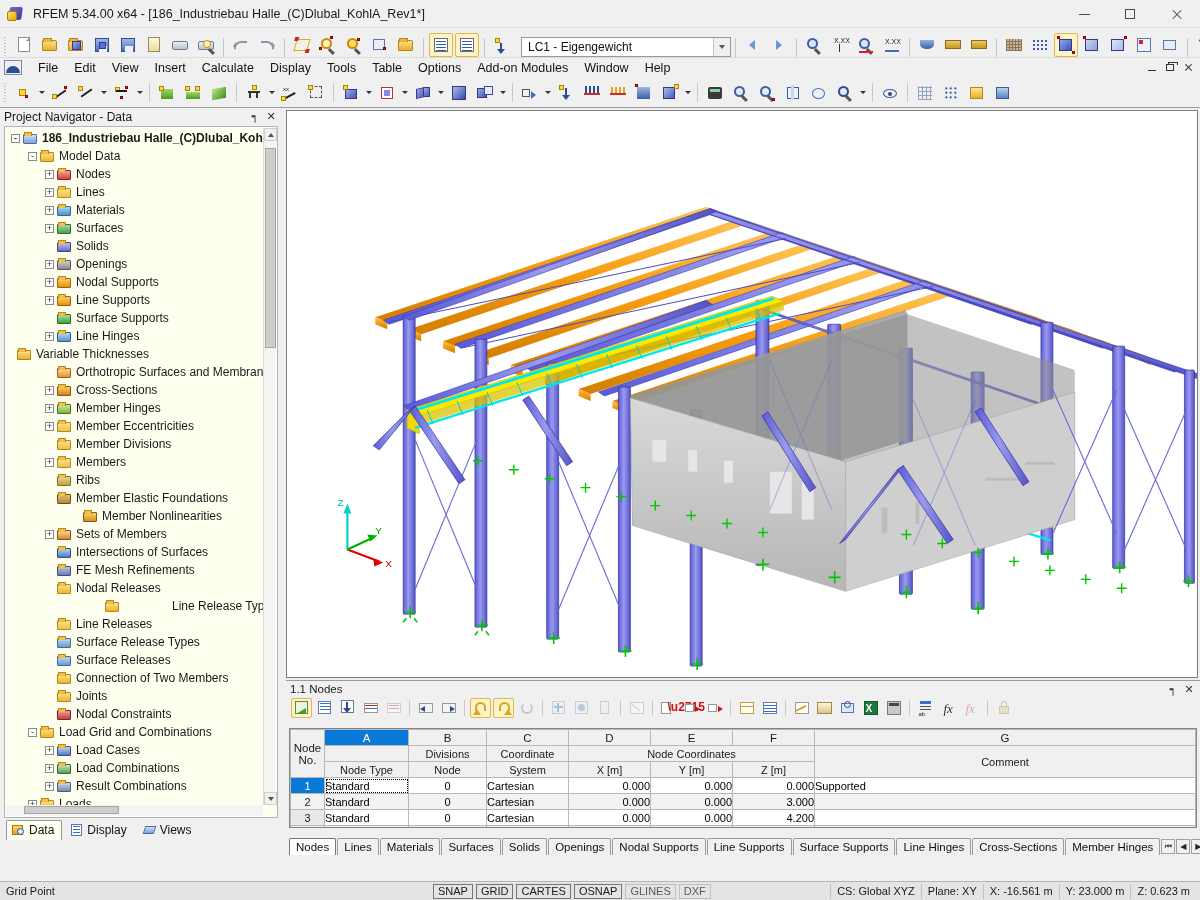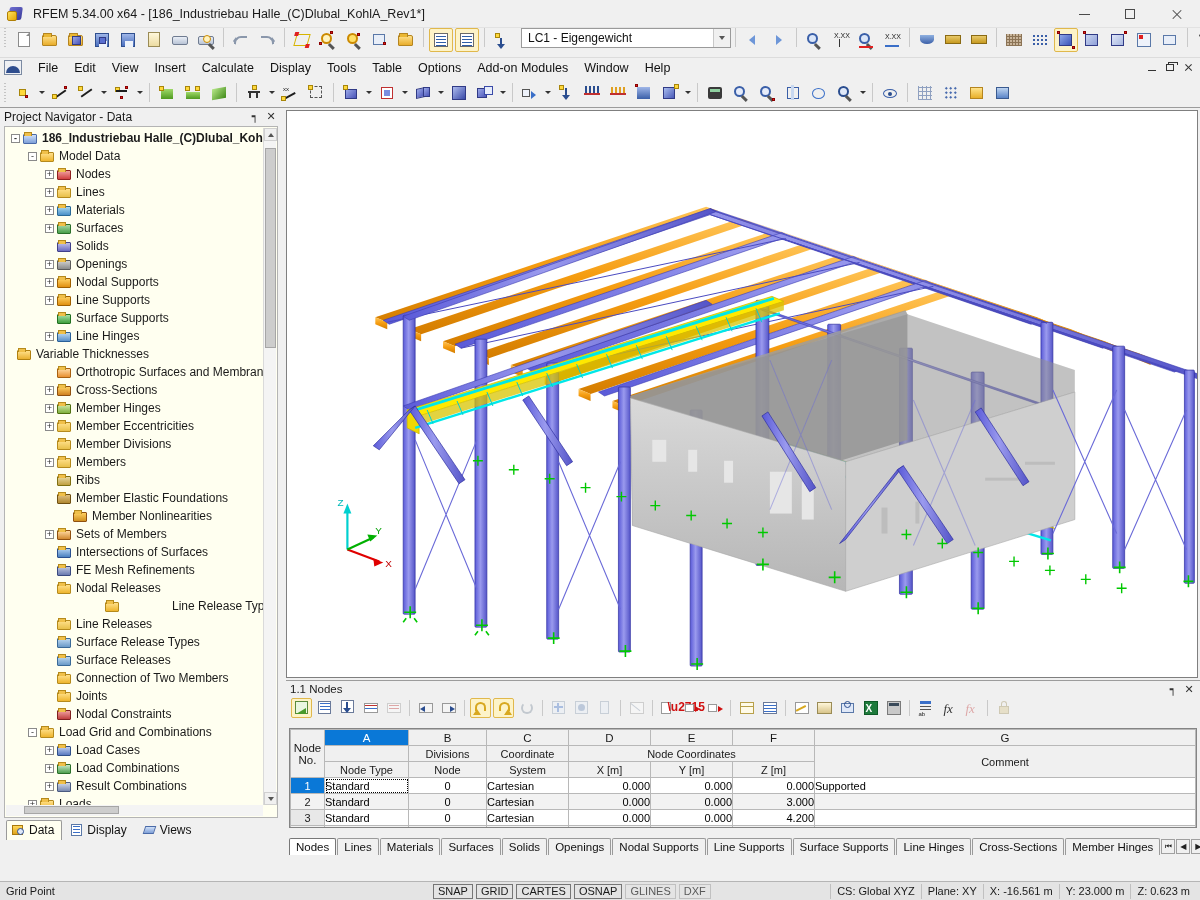--- a/index.html
+++ b/index.html
@@ -48,21 +48,21 @@
   .gl-close { position: relative; width: 11px; height: 11px; }
   .gl-close:before, .gl-close:after {
     content:""; position:absolute; left:0; top:5px; width:12px; height:1px; background:#4a4a4a;
   }
   .gl-close:before { transform: rotate(45deg); }
   .gl-close:after  { transform: rotate(-45deg); }
 
   
   #toolbar1 {
     position:absolute; left:0; top:28px; width:1200px; height:30px;
-    background:#f0f0f0; display:flex; align-items:flex-start;
+    background:#f0f0f0; display:flex; align-items:flex-end;
     border-bottom:1px solid #dcdcdc;
   }
   .grip { width:6px; height:20px; margin:0 3px 0 2px; flex:0 0 auto;
           background-image: repeating-linear-gradient(to bottom,#c4c4c4 0 1px,transparent 1px 3px);
           background-size:2px 100%; background-repeat:no-repeat; background-position:2px 0; }
   .tbtn {
     width:24px; height:24px; margin:0 1px; display:flex; align-items:center; justify-content:center;
     flex:0 0 auto; border:1px solid transparent; border-radius:2px; position:relative;
   }
   .tbtn.act { background:#fdf3c8; border-color:#e0b84c; }
@@ -901,21 +901,21 @@
             </span>
             <span>Ribs</span>
           </div>
           <div class="tnode" style="padding-left: 40px;">
             <span class="exp none"></span>
             <span class="tico">
               <span class="fld" style="background: linear-gradient(rgb(224, 192, 128), rgb(176, 136, 48)); border-color: rgb(112, 80, 16);"></span>
             </span>
             <span>Member Elastic Foundations</span>
           </div>
-          <div class="tnode" style="padding-left: 56px;">
+          <div class="tnode" style="padding-left: 25px; justify-content: center;">
             <span class="exp none"></span>
             <span class="tico">
               <span class="fld" style="background: linear-gradient(rgb(255, 208, 96), rgb(208, 144, 32)); border-color: rgb(144, 80, 16);"></span>
             </span>
             <span>Member Nonlinearities</span>
           </div>
           <div class="tnode" style="padding-left: 40px;">
             <span class="exp">+</span>
             <span class="tico">
               <span class="fld" style="background: linear-gradient(rgb(255, 216, 160), rgb(208, 136, 48)); border-color: rgb(144, 80, 16);"></span>

